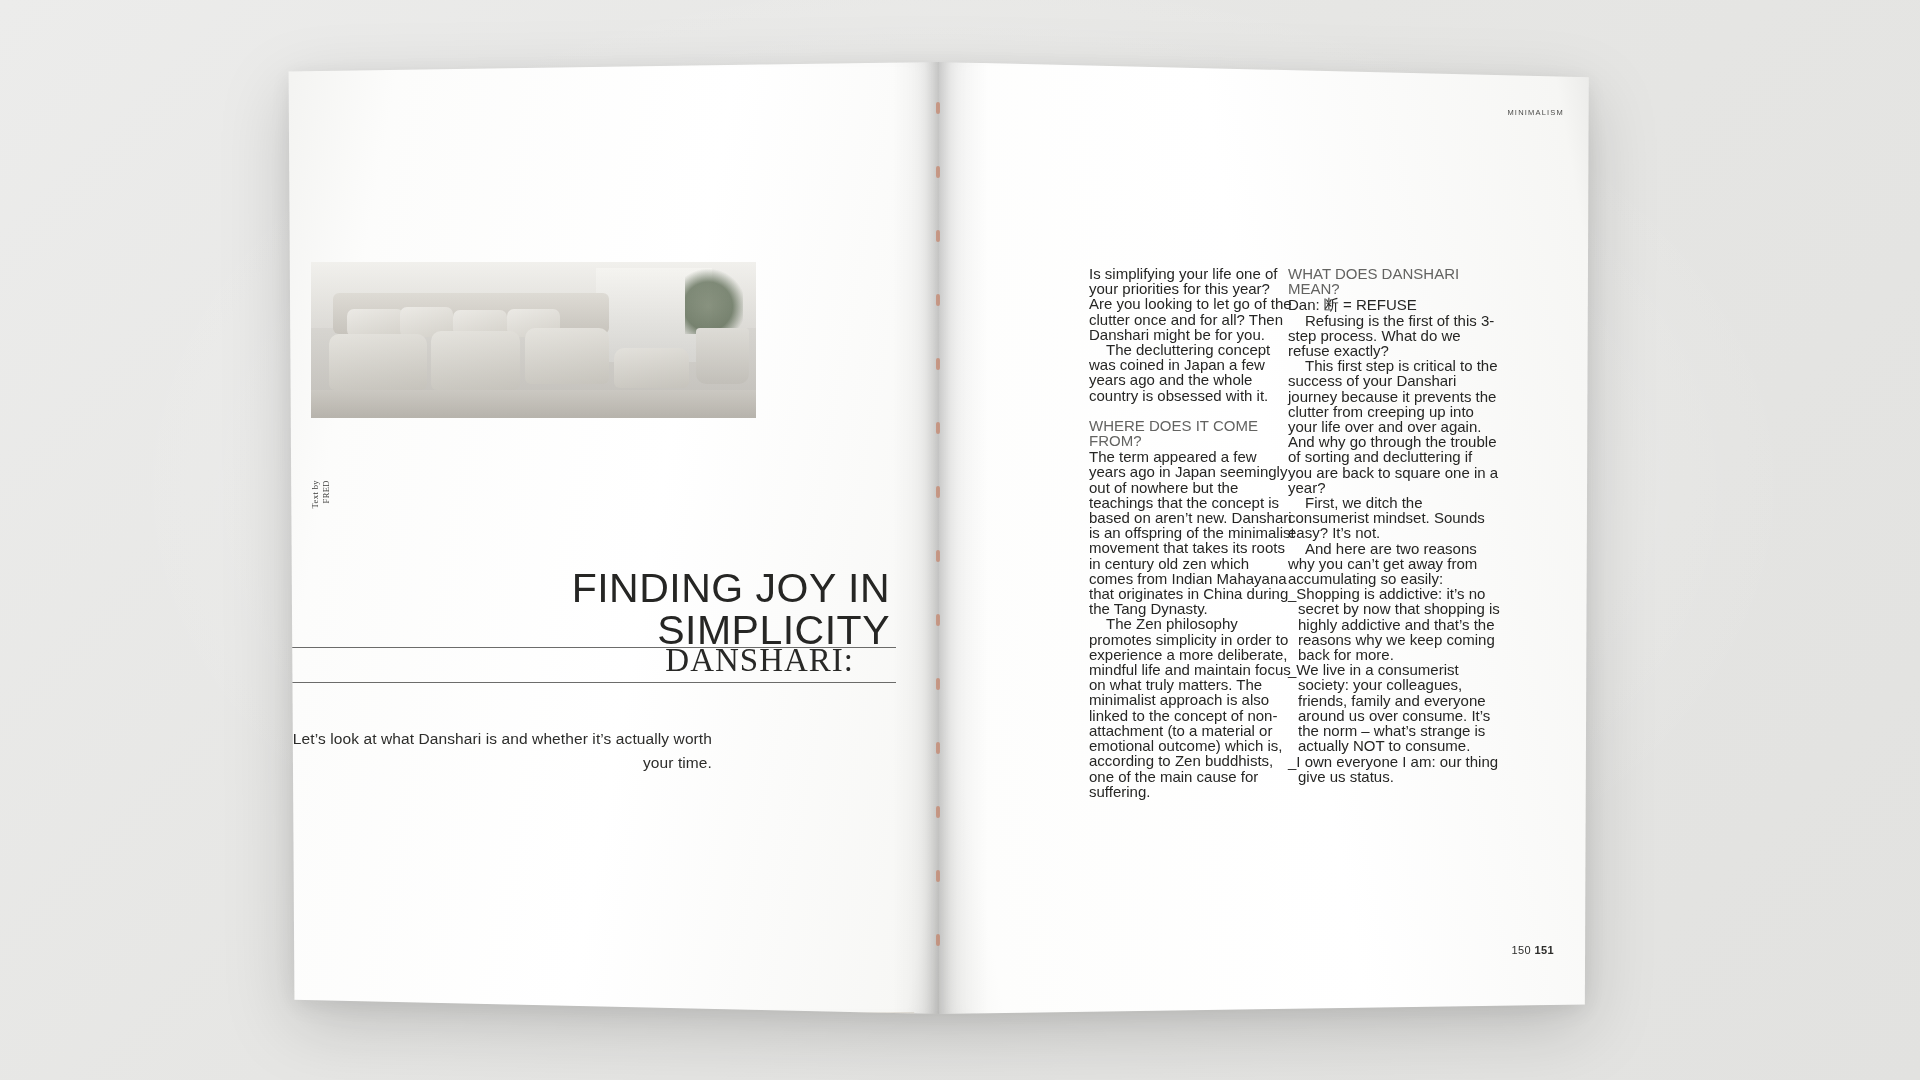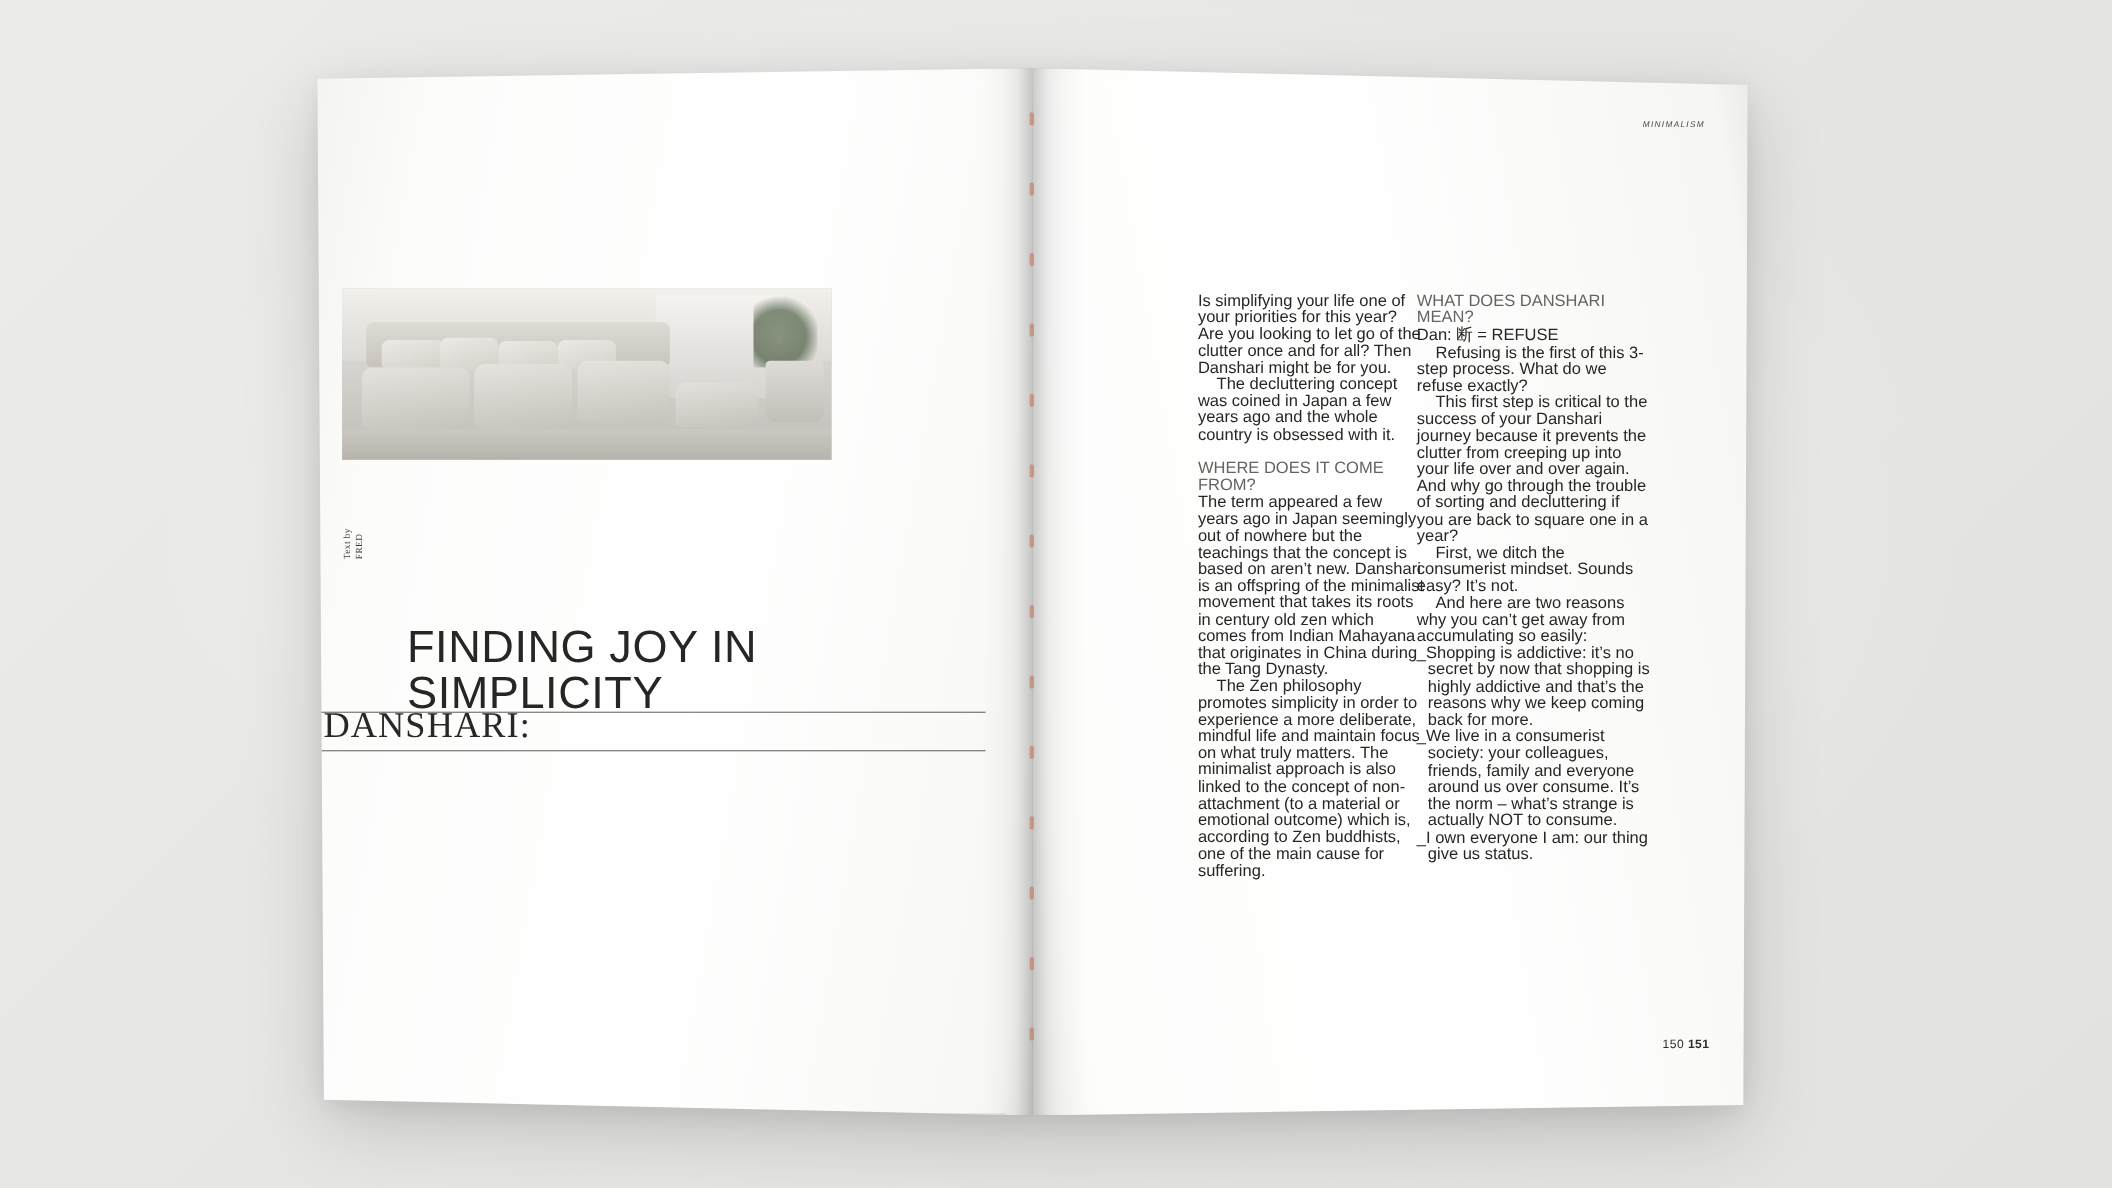--- a/index.html
+++ b/index.html
@@ -44,20 +44,21 @@
     height: 100%;
     background: #fbfbfa;
   }
 
   .page-left {
     left: 0;
     width: 655px;
     background: linear-gradient(100deg, #f3f3f1 0%, #fcfcfb 14%, #ffffff 55%, #f7f7f5 96%, #ececea 100%);
     clip-path: polygon(0.7% 1.0%, 100% 0%, 100% 100%, 1.6% 98.5%);
     box-shadow: inset -22px 0 26px -22px rgba(0,0,0,0.25);
+    text-align: right;
   }
 
   .page-right {
     left: 655px;
     width: 655px;
     background: linear-gradient(80deg, #f4f4f2 0%, #fdfdfc 8%, #ffffff 52%, #f6f6f4 95%, #e9e9e7 100%);
     clip-path: polygon(0 0%, 99.2% 1.6%, 98.6% 99.0%, 0 100%);
     box-shadow: inset 22px 0 26px -22px rgba(0,0,0,0.22);
   }
 
@@ -224,26 +225,25 @@
     width: 420px;
     font-size: 15.5px;
     line-height: 24px;
     color: #2c2c2a;
     letter-spacing: .1px;
   }
 
   
   .folio-top {
     position: absolute;
-    right: 44px;
+    right: 30px;
     top: 46px;
     font-size: 7.5px;
     letter-spacing: 1.2px;
     color: #4a4a48;
-    font-style: italic;
   }
 
   .col {
     position: absolute;
     top: 204px;
     font-size: 15px;
     line-height: 15.2px;
     color: #262624;
   }
   .col p { margin: 0; }
@@ -299,20 +299,21 @@
 
       <div class="credit">
         <span>Text by</span><br>
         <span>FRED</span>
       </div>
 
       <div class="headline">FINDING JOY IN SIMPLICITY</div>
       <div class="rule rule-1"></div>
       <div class="kicker">DANSHARI:</div>
       <div class="rule rule-2"></div>
+      <div class="deck">Let’s look at what Danshari is and whether it’s actually worth your time.</div>
     </div>
 
     <div class="page page-right">
       <div class="page-edge-right"></div>
 
       <div class="folio-top">MINIMALISM</div>
 
       <div class="col col-1" id="col1">
           <p>Is simplifying your life one of your priorities for this year? Are you looking to let go of the clutter once and for all? Then Danshari might be for you.</p>
           <p class="indent">The decluttering concept was coined in Japan a few years ago and the whole country is obsessed with it.</p>

